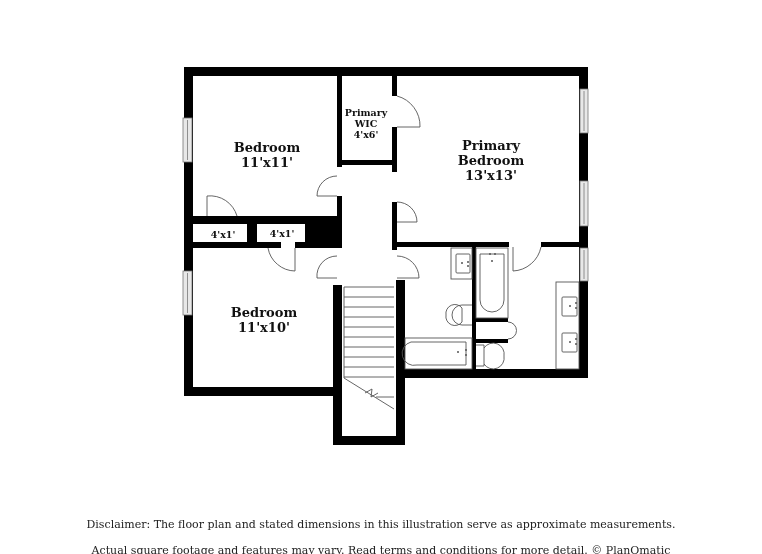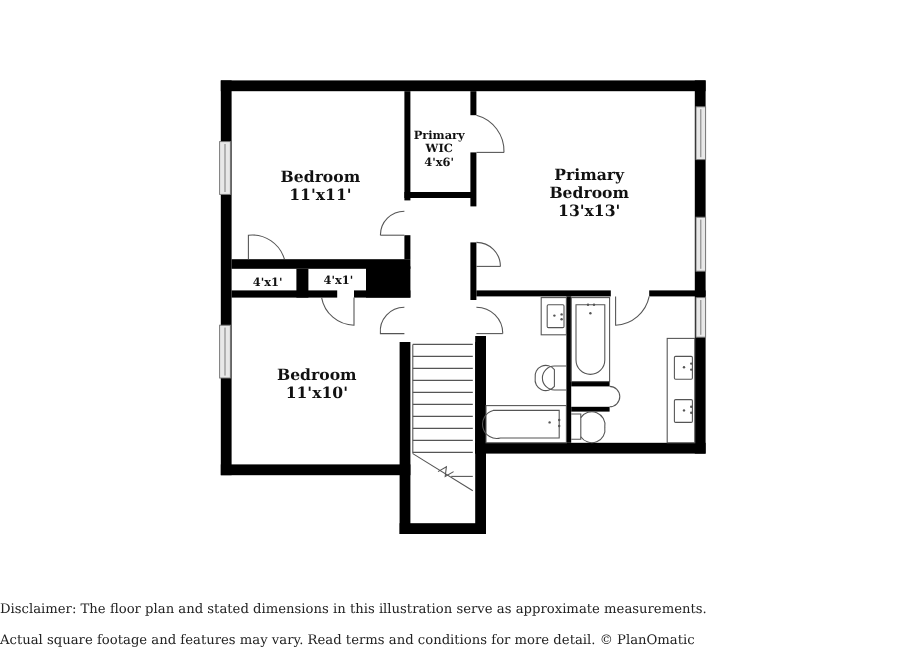--- a/index.html
+++ b/index.html
@@ -1,21 +1,21 @@
 <!DOCTYPE html>
 <html><head>
 <meta charset="utf-8">
 <style>
   html, body { margin:0; padding:0; background:#ffffff; }
   body { width:762px; height:554px; position:relative; overflow:hidden; font-family:"DejaVu Serif","Liberation Serif",serif; }
   #plan { position:absolute; left:0; top:0; width:762px; height:554px; }
   .room-label { font-family:"DejaVu Serif","Liberation Serif",serif; font-weight:bold; fill:#111; text-anchor:middle; }
   .lbl-lg { font-size:13px; }
   .lbl-sm { font-size:9.5px; }
-  .disclaimer { position:absolute; left:0; width:762px; text-align:left; font-family:"DejaVu Serif","Liberation Serif",serif; font-size:11px; color:#222; line-height:15px; }
+  .disclaimer { position:absolute; left:0; width:762px; text-align:center; font-family:"DejaVu Serif","Liberation Serif",serif; font-size:11px; color:#222; line-height:15px;margin-top:17px; }
   .disclaimer.l1 { top:500px; }
   .disclaimer.l2 { top:526px; }
 </style>
 </head>
 <body>
 
 <svg id="plan" viewBox="0 0 762 554" xmlns="http://www.w3.org/2000/svg">
 
   <g fill="#000">
 

